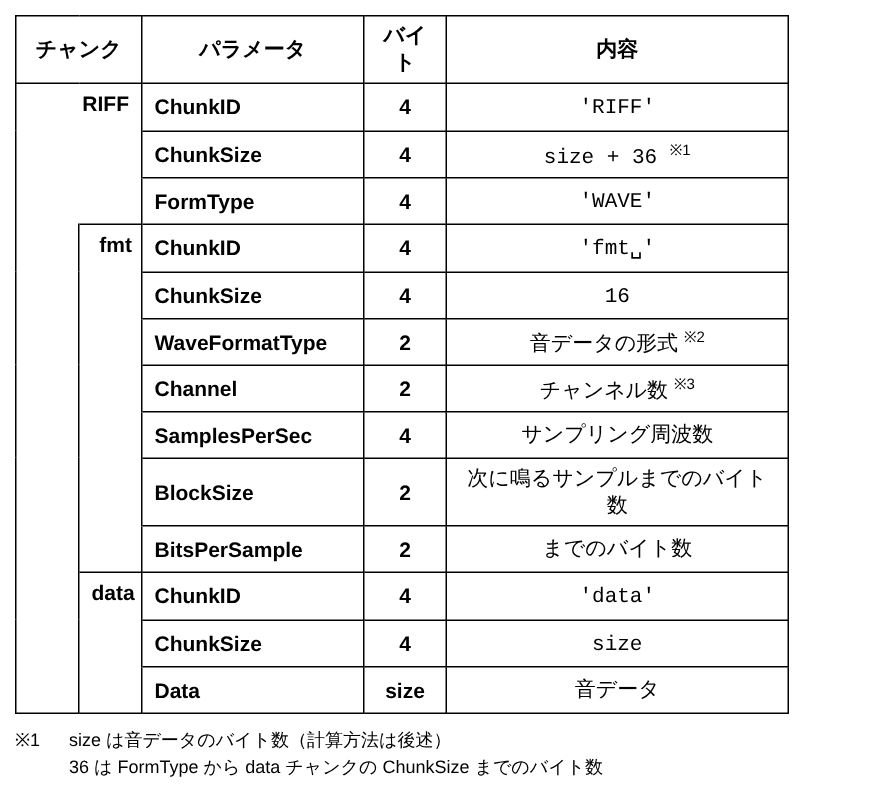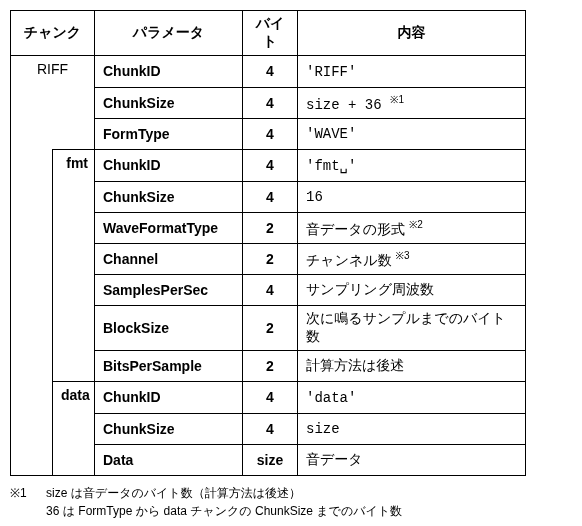--- a/index.html
+++ b/index.html
@@ -27,43 +27,43 @@
     font-size: 14px;
   }
   td {
     border: 1px solid #000;
     padding: 4px 8px;
     vertical-align: middle;
     font-size: 14px;
     height: 22px;
   }
   td.chunk-col {
-    text-align: center;
-    font-weight: normal;
+    text-align: right;
+    font-weight: bold;
     vertical-align: top;
     padding-top: 5px;
   }
   td.sub-chunk {
     text-align: right;
     font-weight: bold;
     vertical-align: top;
     padding-top: 5px;
     padding-right: 6px;
     margin-top: 20px;
   }
   td.param {
     font-weight: bold;
     text-align: left;
   }
   td.byte {
     font-weight: bold;
     text-align: center;
   }
   td.desc {
-    text-align: left;
+    text-align: center;
     font-weight: normal;
   }
   .mono {
     font-family: "Courier New", monospace;
     font-size: 14px;
   }
   sup {
     font-size: 10px;
     font-weight: normal;
     vertical-align: super;
@@ -169,21 +169,21 @@
       <td class="sub-chunk no-top no-bottom"></td>
       <td class="param">BlockSize</td>
       <td class="byte">2</td>
       <td class="desc"><span>次に鳴るサンプルまでのバイト数</span></td>
     </tr>
     <tr>
       <td class="chunk-col no-top no-bottom"></td>
       <td class="sub-chunk no-top"></td>
       <td class="param">BitsPerSample</td>
       <td class="byte">2</td>
-      <td class="desc"><span>計算方法は後述</span></td>
+      <td class="desc"><span>までのバイト数</span></td>
     </tr>
 
     <tr>
       <td class="chunk-col no-top no-bottom"></td>
       <td class="sub-chunk no-bottom">data</td>
       <td class="param">ChunkID</td>
       <td class="byte">4</td>
       <td class="desc"><span class="mono">'data'</span></td>
     </tr>
     <tr>

